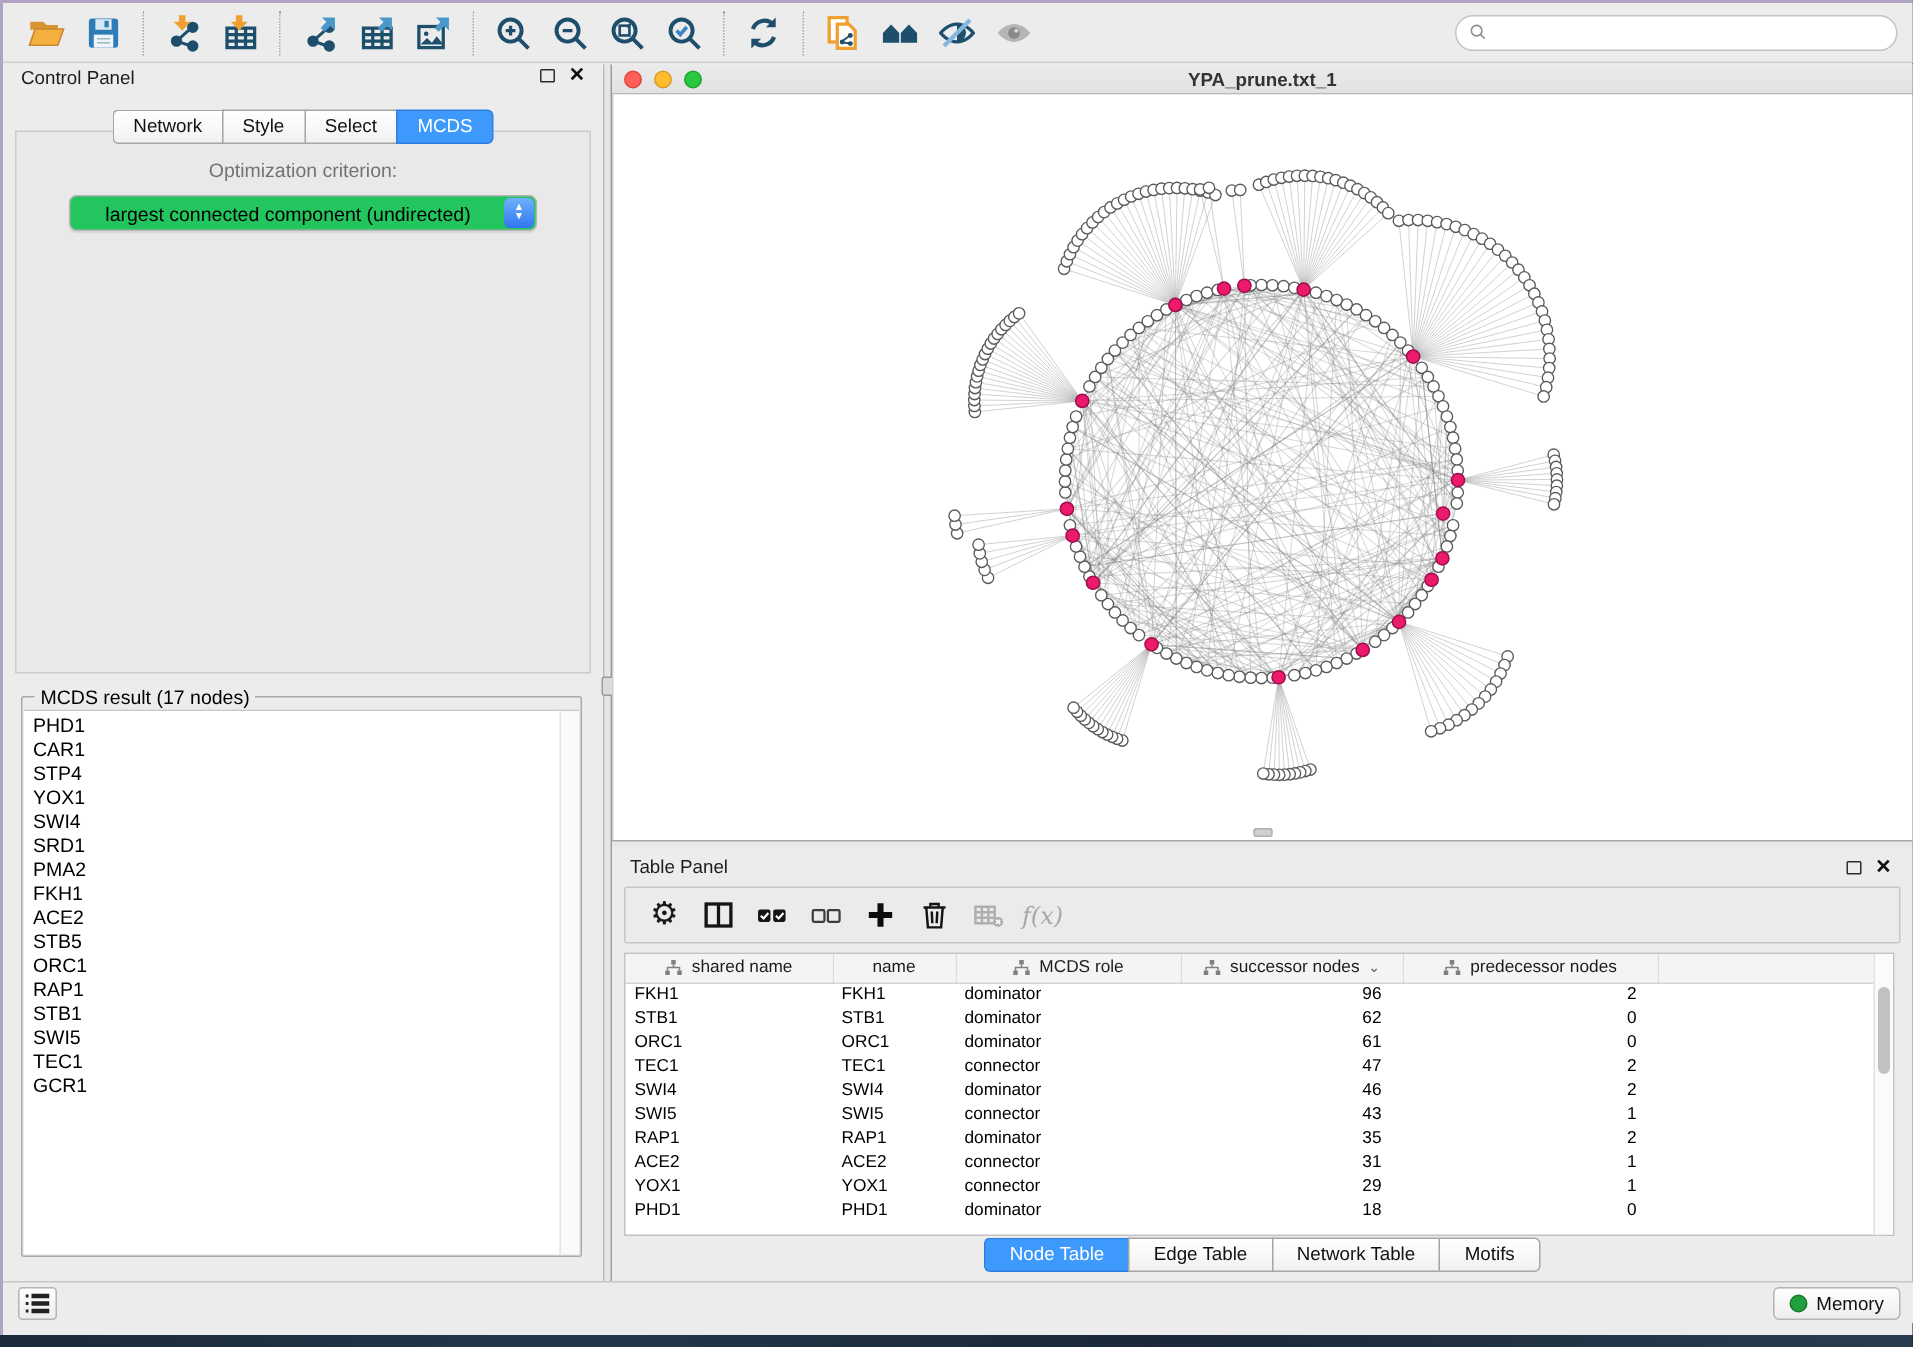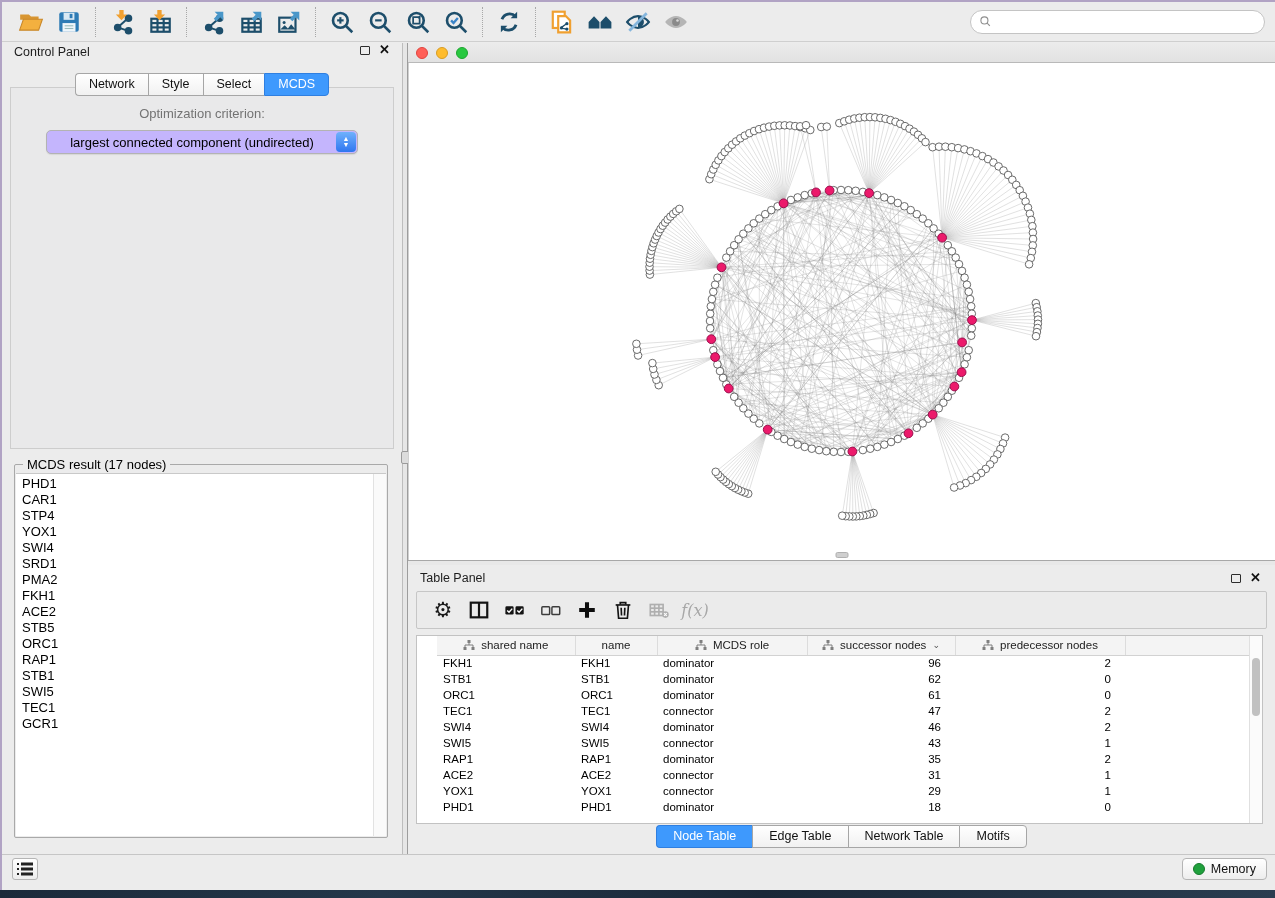--- a/index.html
+++ b/index.html
@@ -31,21 +31,21 @@
   .panel-btns { margin-left:auto; display:flex; align-items:center; gap:9px; }
   .float-btn { width:10px; height:9px; border:1.4px solid #2c2c2c; border-radius:1px; display:inline-block; }
   .close-btn { font-size:13px; font-weight:bold; color:#111; line-height:10px; }
   .cp-tabs { display:flex; justify-content:center; margin-top:6px; position:relative; z-index:2; }
   .seg-btn { font-size:12.5px; padding:3px 13px 4px; background:linear-gradient(#ffffff,#f1f1f1); border:1px solid #a6a6a6; border-right:none; color:#111; }
   .seg-btn:first-child { border-radius:4px 0 0 4px; }
   .seg-btn:last-child { border-radius:0 4px 4px 0; border-right:1px solid #a6a6a6; }
   .seg-btn.active { background:#3e99fd; color:#fff; border-color:#2f7fe0; }
   .cp-inner { position:absolute; left:8px; right:8px; top:44px; height:362px; background:#e9e9ea; border:1px solid #cdcdcd; }
   .crit-label { text-align:center; margin-top:18px; font-size:13px; color:#737373; }
-  .dropdown { margin:9px auto 4px; width:312px; height:24px; background:#c4b5fd; border:1px solid #b3b3b3; border-radius:5px; display:flex; align-items:center; position:relative; box-shadow:0 1px 1px rgba(0,0,0,.08); }
+  .dropdown { margin:9px auto 4px; width:312px; height:24px; background:#22c55e; border:1px solid #b3b3b3; border-radius:5px; display:flex; align-items:center; position:relative; box-shadow:0 1px 1px rgba(0,0,0,.08); }
   .dropdown .dd-value { flex:1; text-align:center; font-size:13px; color:#000; padding-right:20px; }
   .dd-stepper { position:absolute; right:1px; top:1px; width:20px; height:20px; border-radius:4px; background:linear-gradient(#6fb1fc,#3076f0); display:flex; flex-direction:column; align-items:center; justify-content:center; color:#fff; }
   .dd-stepper span { font-size:7px; line-height:6px; }
   .cp-buttons { display:flex; justify-content:center; gap:12px; margin-top:13px; }
   .push-btn { font-size:13px; padding:3px 15px 4px; background:linear-gradient(#ffffff,#f0f0f0); border:1px solid #ababab; border-radius:5px; color:#000; }
   .push-btn.focused { box-shadow:0 0 0 3px rgba(92,156,250,.65); border-color:#79a9e8; }
   .result-group { position:absolute; left:12px; right:14px; top:421px; height:374px; border:1px solid #a9a9a9; border-radius:2px; }
   .result-legend { position:absolute; top:-8px; left:8px; background:#ececec; padding:0 4px; font-size:13px; color:#000; }
   .result-list { position:absolute; inset:8px 1px 1px 1px; background:#fff; border-top:1px solid #c9c9c9; display:flex; }
   .result-items { flex:1; padding:2px 0 0 6px; overflow:hidden; }
@@ -69,21 +69,21 @@
   .tp-header { height:24px; display:flex; align-items:center; padding:2px 14px 0 12px; flex:none; }
   .tp-title { font-size:12.5px; color:#1d1d1d; }
   .tp-toolbar { height:38px; margin:2px 8px 0 8px; background:#ebebeb; border:1px solid #c6c6c6; border-radius:2px; display:flex; align-items:center; padding:0 8px; flex:none; }
   .tp-tool { width:36px; height:30px; display:flex; align-items:center; justify-content:center; }
   .tp-tool svg { width:22px; height:22px; }
   .tp-tool .glyph { font-size:21px; color:#1a1a1a; line-height:20px; }
   .tp-tool.disabled { opacity:.9; }
   .fx-glyph { font-family:"DejaVu Serif", serif; font-style:italic; font-size:16px; color:#a0a0a0; }
 
   .table-wrap { margin:6px 12px 0 8px; background:#fff; border:1px solid #c2c2c2; flex:none; display:flex; height:189px; }
-  .grid { flex:1;padding-left:20px; }
+  .grid { flex:1; }
   table { border-collapse:collapse; width:100%; table-layout:fixed; }
   th { height:19px; background:#f4f4f4; border-bottom:1px solid #d2d2d2; border-right:1px solid #dcdcdc; font-weight:normal; font-size:11.5px; color:#1c1c1c; text-align:center; position:relative; white-space:nowrap; overflow:hidden; }
   th .th-inner { display:flex; align-items:center; justify-content:center; gap:6px; padding:0 4px; }
   th svg.tree { width:12px; height:11px; flex:none; }
   .sort-glyph { font-size:9px; color:#555; }
   td { height:16px; font-size:11.5px; color:#000; padding:0 6px; white-space:nowrap; overflow:hidden; }
   td.num { text-align:right; padding-right:14px; }
   .tbl-scroll { width:13px; border-left:1px solid #e0e0e0; background:#fbfbfb; position:relative; flex:none; }
   .tbl-thumb { position:absolute; top:22px; left:2px; width:8px; height:58px; border-radius:4px; background:#c1c1c1; }
 
@@ -329,20 +329,21 @@
           <div class="handle"></div>
         </div>
 
       <div class="right-col">
         <div class="net-titlebar">
           <div class="traffic">
             <span class="tl-red"></span>
             <span class="tl-yellow"></span>
             <span class="tl-green"></span>
           </div>
+          <div class="net-title">YPA_prune.txt_1</div>
         </div>
         <div class="net-canvas">
           <svg id="net-svg" width="866" height="497" viewBox="0 0 866 497">
               <line x1="312.5" y1="204.3" x2="482.1" y2="379.0" stroke="#7d7d7d" stroke-opacity="0.3" stroke-width="0.7"></line>
               <line x1="312.5" y1="204.3" x2="325.2" y2="182.2" stroke="#7d7d7d" stroke-opacity="0.3" stroke-width="0.7"></line>
               <line x1="312.5" y1="204.3" x2="329.6" y2="339.7" stroke="#7d7d7d" stroke-opacity="0.3" stroke-width="0.7"></line>
               <line x1="312.5" y1="204.3" x2="542.9" y2="188.3" stroke="#7d7d7d" stroke-opacity="0.3" stroke-width="0.7"></line>
               <line x1="312.5" y1="204.3" x2="424.7" y2="388.8" stroke="#7d7d7d" stroke-opacity="0.3" stroke-width="0.7"></line>
               <line x1="312.5" y1="204.3" x2="562.8" y2="250.7" stroke="#7d7d7d" stroke-opacity="0.3" stroke-width="0.7"></line>
               <line x1="312.5" y1="204.3" x2="350.3" y2="360.4" stroke="#7d7d7d" stroke-opacity="0.3" stroke-width="0.7"></line>

